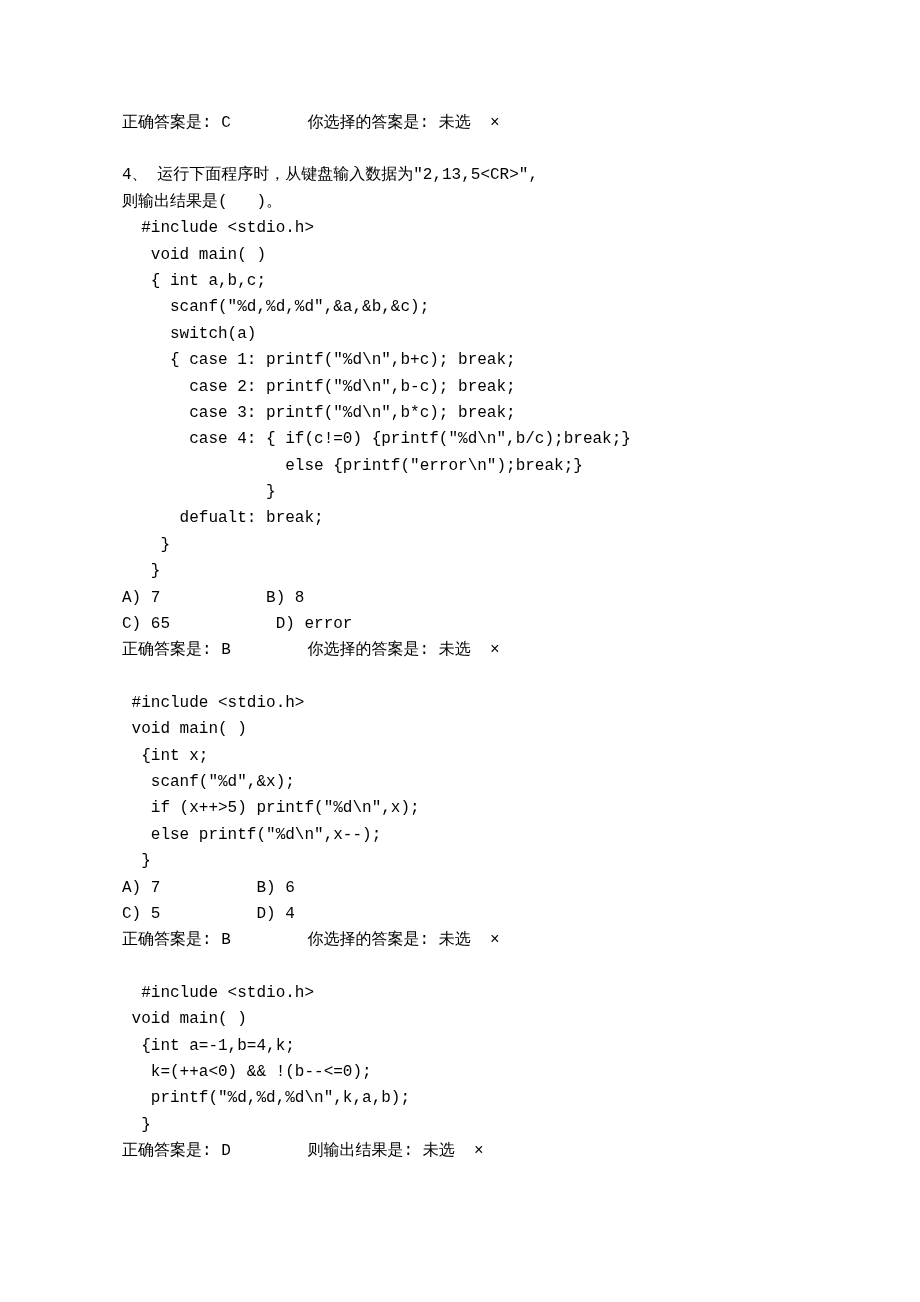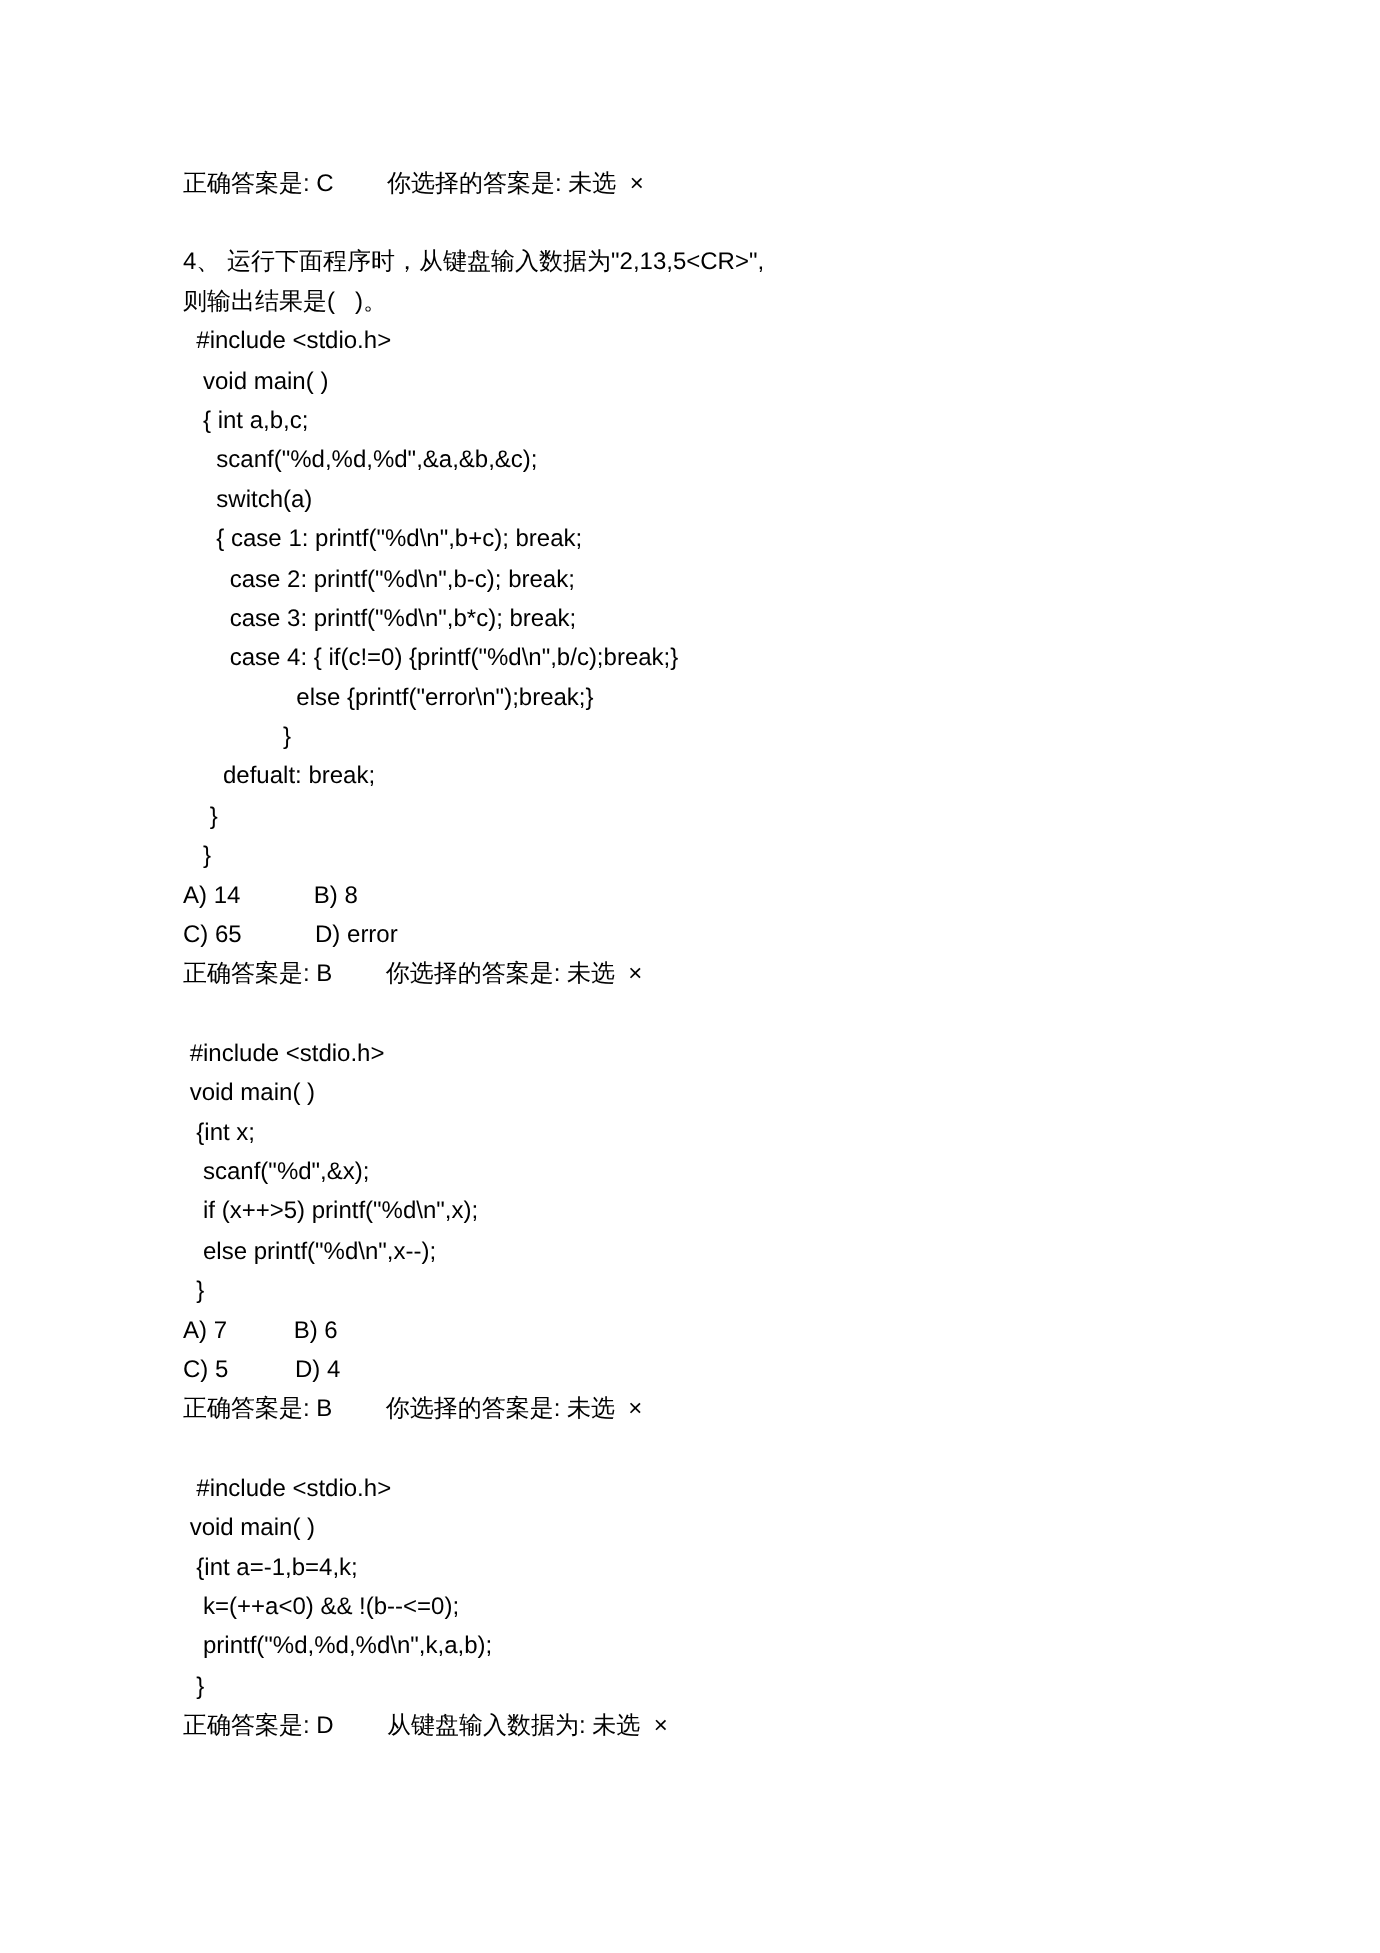--- a/index.html
+++ b/index.html
@@ -12,21 +12,21 @@
     color: #000;
   }
   .page {
     width: 920px;
     min-height: 1302px;
     padding: 110px 115px 80px 122px;
     box-sizing: border-box;
   }
   .block {
     white-space: pre;
-    font-family: Liberation Sans, sans-serif;
+    font-family: Liberation Mono, monospace;
     letter-spacing: 0px;
   }
   .gap {
     height: 26px;
   }
 </style>
 </head>
 <body>
 
 <div class="page">
@@ -44,21 +44,21 @@
      switch(a)
      { case 1: printf("%d\n",b+c); break;
        case 2: printf("%d\n",b-c); break;
        case 3: printf("%d\n",b*c); break;
        case 4: { if(c!=0) {printf("%d\n",b/c);break;}
                  else {printf("error\n");break;}
                }
       defualt: break;
     }
    }</div>
-  <div class="block">A) 14           B) 8
+  <div class="block">A) 7           B) 8
 C) 65           D) error</div>
   <div class="block">正确答案是: B        你选择的答案是: 未选  ×</div>
 
   <div class="gap"></div>
 
   <div class="block"> #include &lt;stdio.h&gt;
  void main( )
   {int x;
    scanf("%d",&amp;x);
    if (x++&gt;5) printf("%d\n",x);
@@ -69,15 +69,15 @@
   <div class="block">正确答案是: B        你选择的答案是: 未选  ×</div>
 
   <div class="gap"></div>
 
   <div class="block">  #include &lt;stdio.h&gt;
  void main( )
   {int a=-1,b=4,k;
    k=(++a&lt;0) &amp;&amp; !(b--&lt;=0);
    printf("%d,%d,%d\n",k,a,b);
   }</div>
-  <div class="block">正确答案是: D        从键盘输入数据为: 未选  ×</div>
+  <div class="block">正确答案是: D        则输出结果是: 未选  ×</div>
 
 </div>
 
 </body></html>

